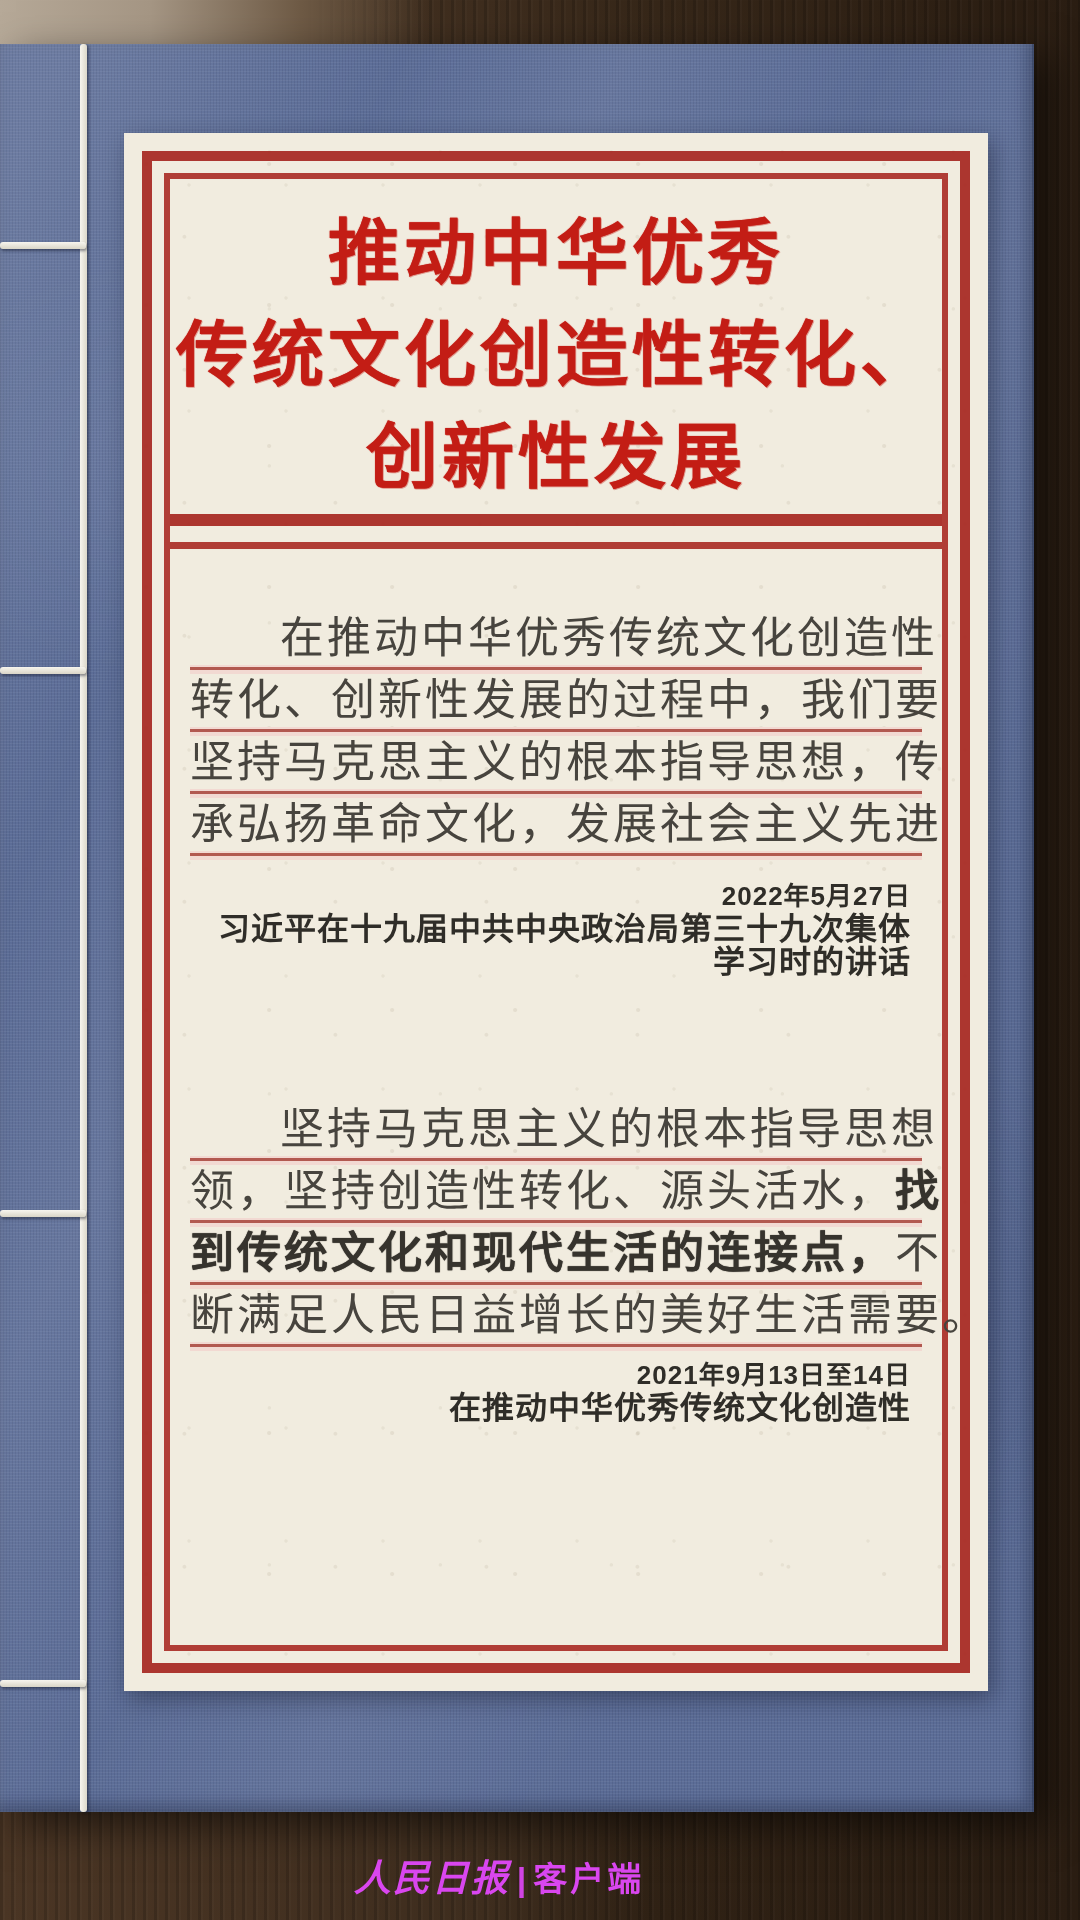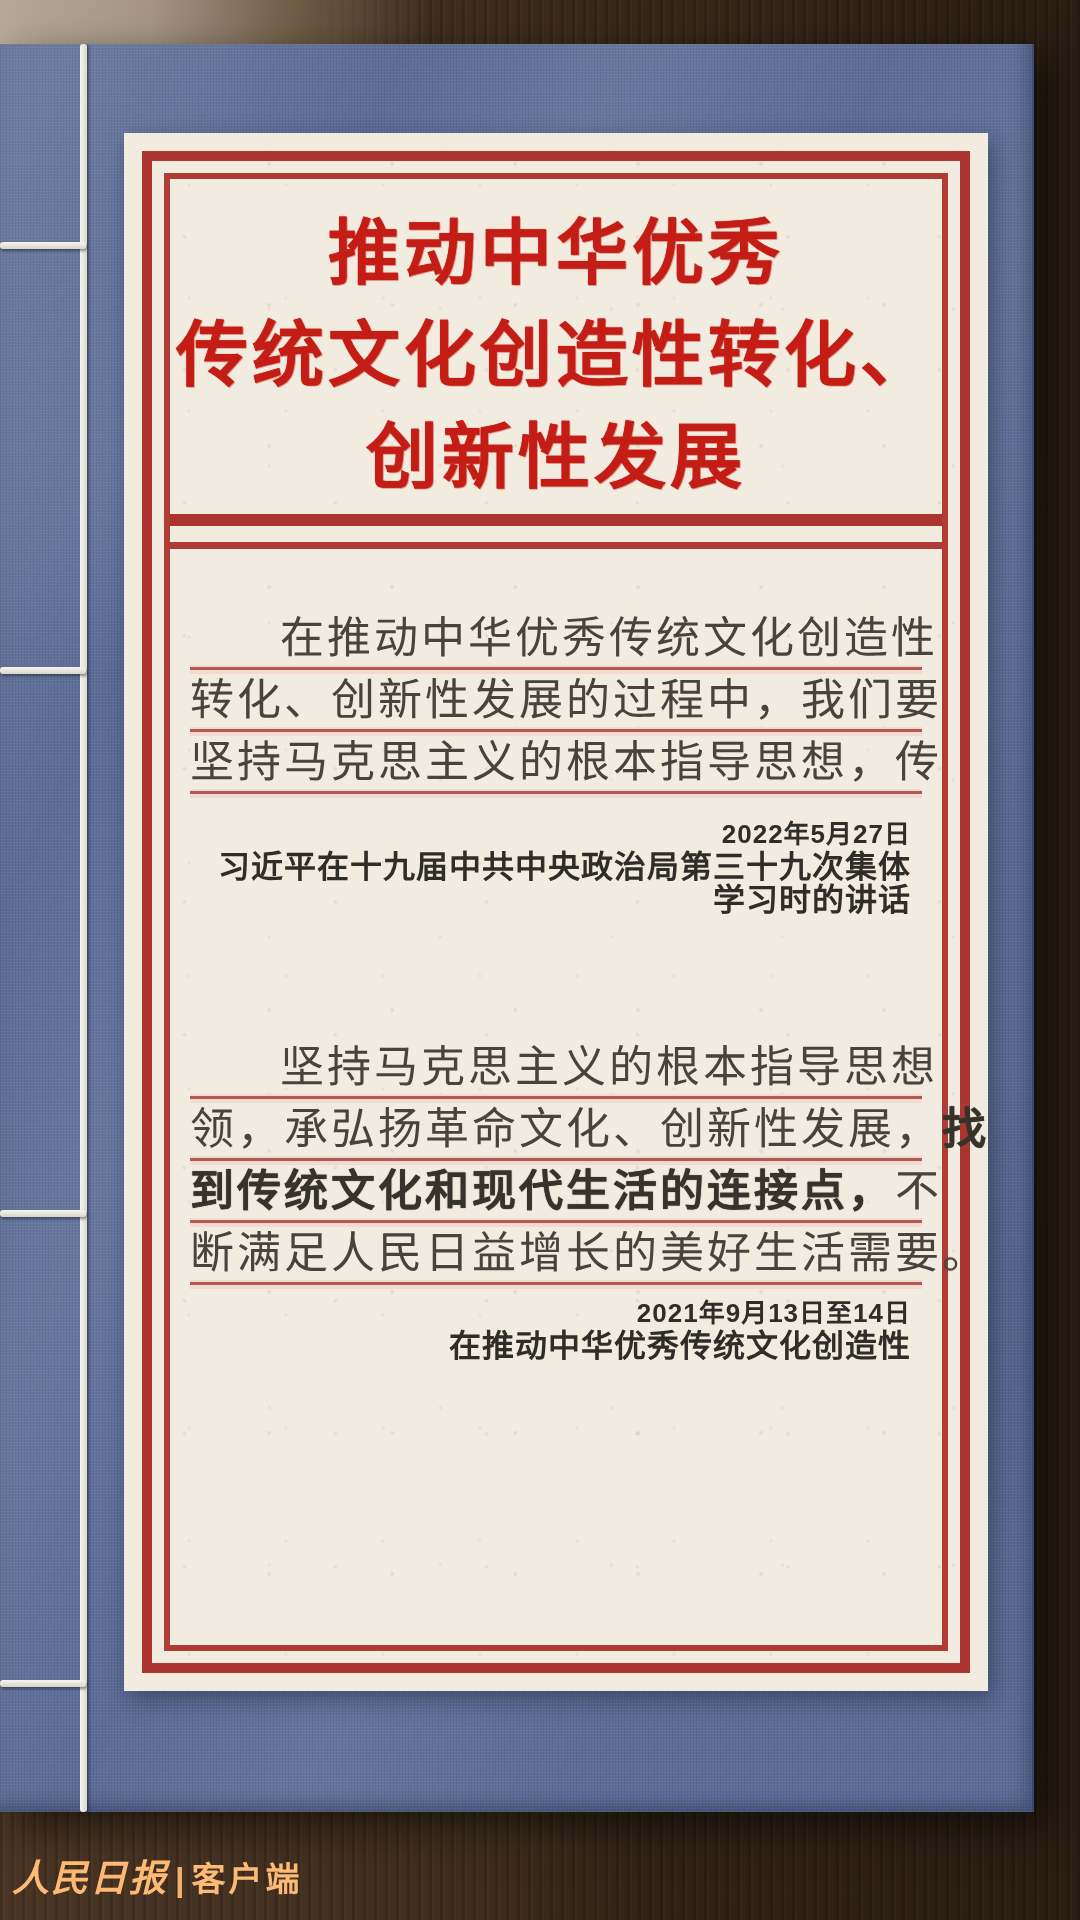--- a/index.html
+++ b/index.html
@@ -75,22 +75,22 @@
   .qrule::after{content:"";position:absolute;left:0;right:0;top:2px;height:3px;background:#a23a31;opacity:.85;}
 
   .attr{margin:0 31px;text-align:right;font-family:"Liberation Sans","DejaVu Sans",sans-serif;
     font-weight:bold;color:#2f2d28;}
   .attr-1{margin-top:20px;}
   .attr-2{margin-top:8px;}
   .attr-date{font-size:26px;line-height:33px;letter-spacing:1px;}
   .attr-src{font-size:32px;line-height:33px;letter-spacing:1px;}
 
   .footer{
-    position:absolute;top:1848px;left:12px;width:990px;
-    color:#fdba74;font-family:"Liberation Sans","DejaVu Sans",sans-serif;
+    position:absolute;top:1848px;left:4px;width:990px;text-align:center;
+    color:#d946ef;font-family:"Liberation Sans","DejaVu Sans",sans-serif;
   }
   .logo-script{font-size:37px;font-style:italic;font-weight:bold;letter-spacing:2px;
     font-family:"Liberation Serif","DejaVu Serif",serif;}
   .logo-bar{font-size:34px;margin:0 7px;font-weight:bold;opacity:.95;}
   .logo-suffix{font-size:34px;font-weight:bold;letter-spacing:3px;}
 </style>
 </head>
 <body>
 
 <div class="wood-light"></div>
@@ -125,34 +125,38 @@
           <div class="qrule"></div>
         </div>
         <div class="qline">
           <div class="qtext"><span>转化、创新性发展的过程中，我们要</span></div>
           <div class="qrule"></div>
         </div>
         <div class="qline">
           <div class="qtext"><span>坚持马克思主义的根本指导思想，传</span></div>
           <div class="qrule"></div>
         </div>
+        <div class="qline">
+          <div class="qtext"><span>承弘扬革命文化，发展社会主义先进</span></div>
+          <div class="qrule"></div>
+        </div>
       </div>
 
     <div class="attr attr-1">
       <div class="attr-date">2022年5月27日</div>
       <div class="attr-src">习近平在十九届中共中央政治局第三十九次集体学习时的讲话</div>
     </div>
 
     <div class="quote quote-2">
         <div class="qline indent">
           <div class="qtext"><span>坚持马克思主义的根本指导思想</span></div>
           <div class="qrule"></div>
         </div>
         <div class="qline">
-          <div class="qtext"><span>领，承弘扬革命文化、创新性发展，</span><span class="b">找</span></div>
+          <div class="qtext"><span>领，坚持创造性转化、源头活水，</span><span class="b">找</span></div>
           <div class="qrule"></div>
         </div>
         <div class="qline">
           <div class="qtext"><span class="b">到传统文化和现代生活的连接点，</span><span>不</span></div>
           <div class="qrule"></div>
         </div>
         <div class="qline">
           <div class="qtext"><span>断满足人民日益增长的美好生活需要。</span></div>
           <div class="qrule"></div>
         </div>

